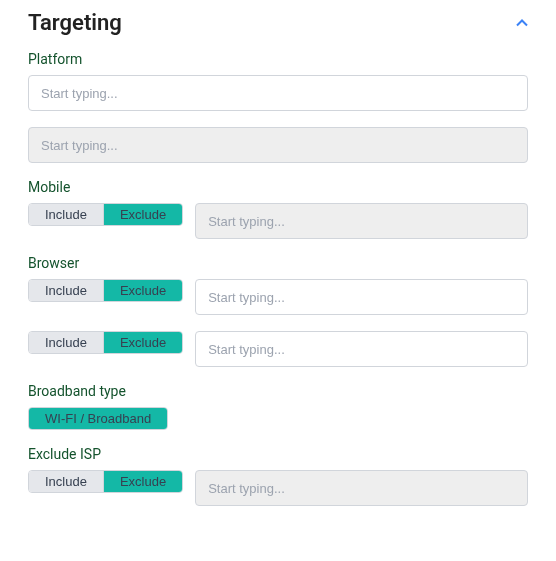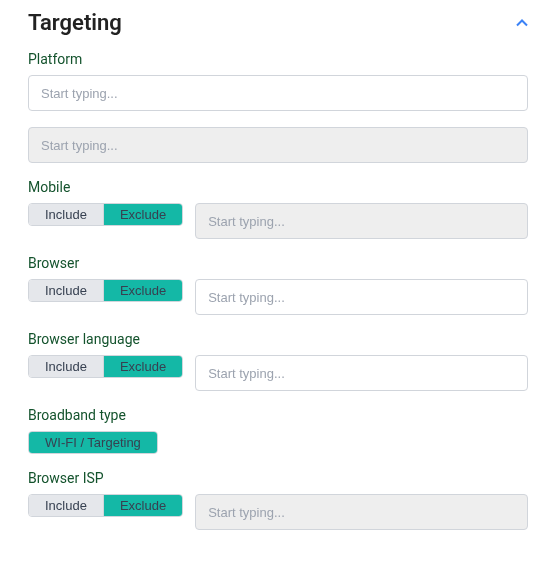--- a/index.html
+++ b/index.html
@@ -124,41 +124,40 @@
   <div class="field-row">
     <div class="toggle-group">
       <button class="toggle-btn active">Include</button>
       <button class="toggle-btn">Exclude</button>
     </div>
     <input type="text" class="text-input" placeholder="Start typing..." style="">
   </div>
 </div>
 
 <div class="field-group">
-  <label class="field-label">Browser language</label>
   <div class="field-row">
     <div class="toggle-group">
       <button class="toggle-btn active">Include</button>
       <button class="toggle-btn">Exclude</button>
     </div>
     <input type="text" class="text-input" placeholder="Start typing..." style="">
   </div>
 </div>
 
 <div class="field-group">
   <label class="field-label">Broadband type</label>
   <div class="field-row">
     <div class="toggle-group">
-      <button class="toggle-btn">WI-FI / Targeting</button>
+      <button class="toggle-btn">WI-FI / Broadband</button>
     </div>
   </div>
 </div>
 
 <div class="field-group">
-  <label class="field-label">Browser ISP</label>
+  <label class="field-label">Exclude ISP</label>
   <div class="field-row">
     <div class="toggle-group">
       <button class="toggle-btn active">Include</button>
       <button class="toggle-btn">Exclude</button>
     </div>
     <input type="text" class="text-input disabled" disabled="" placeholder="Start typing..." style="">
   </div>
 </div>
 
 </body></html>

